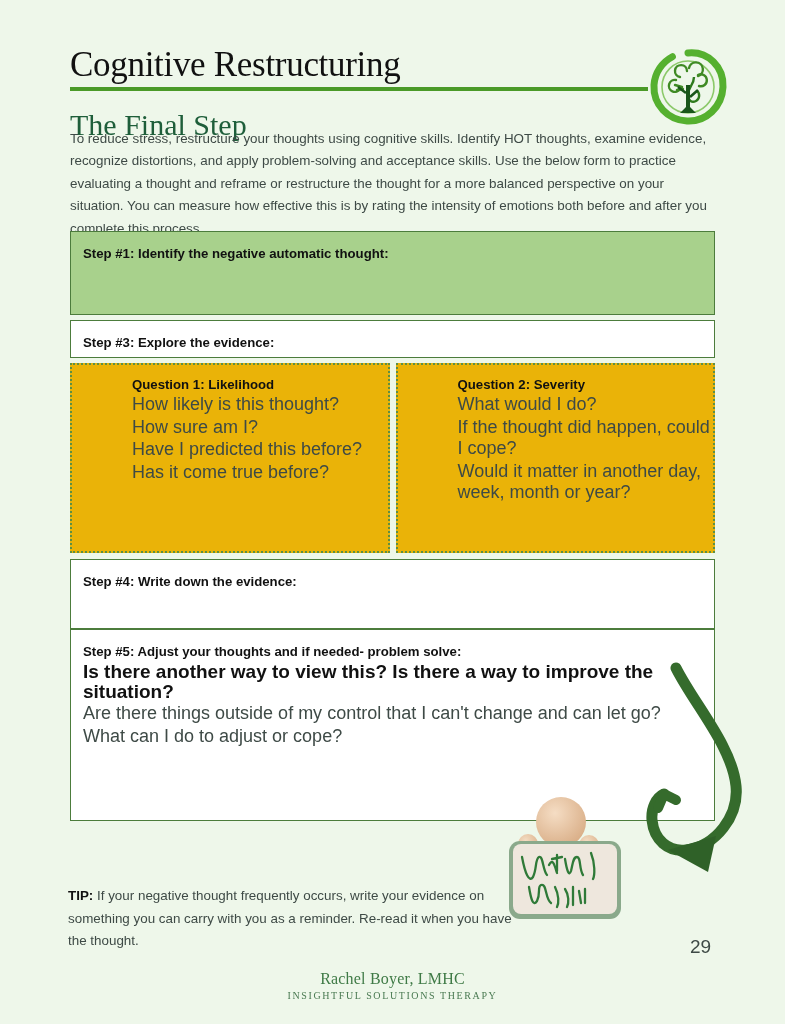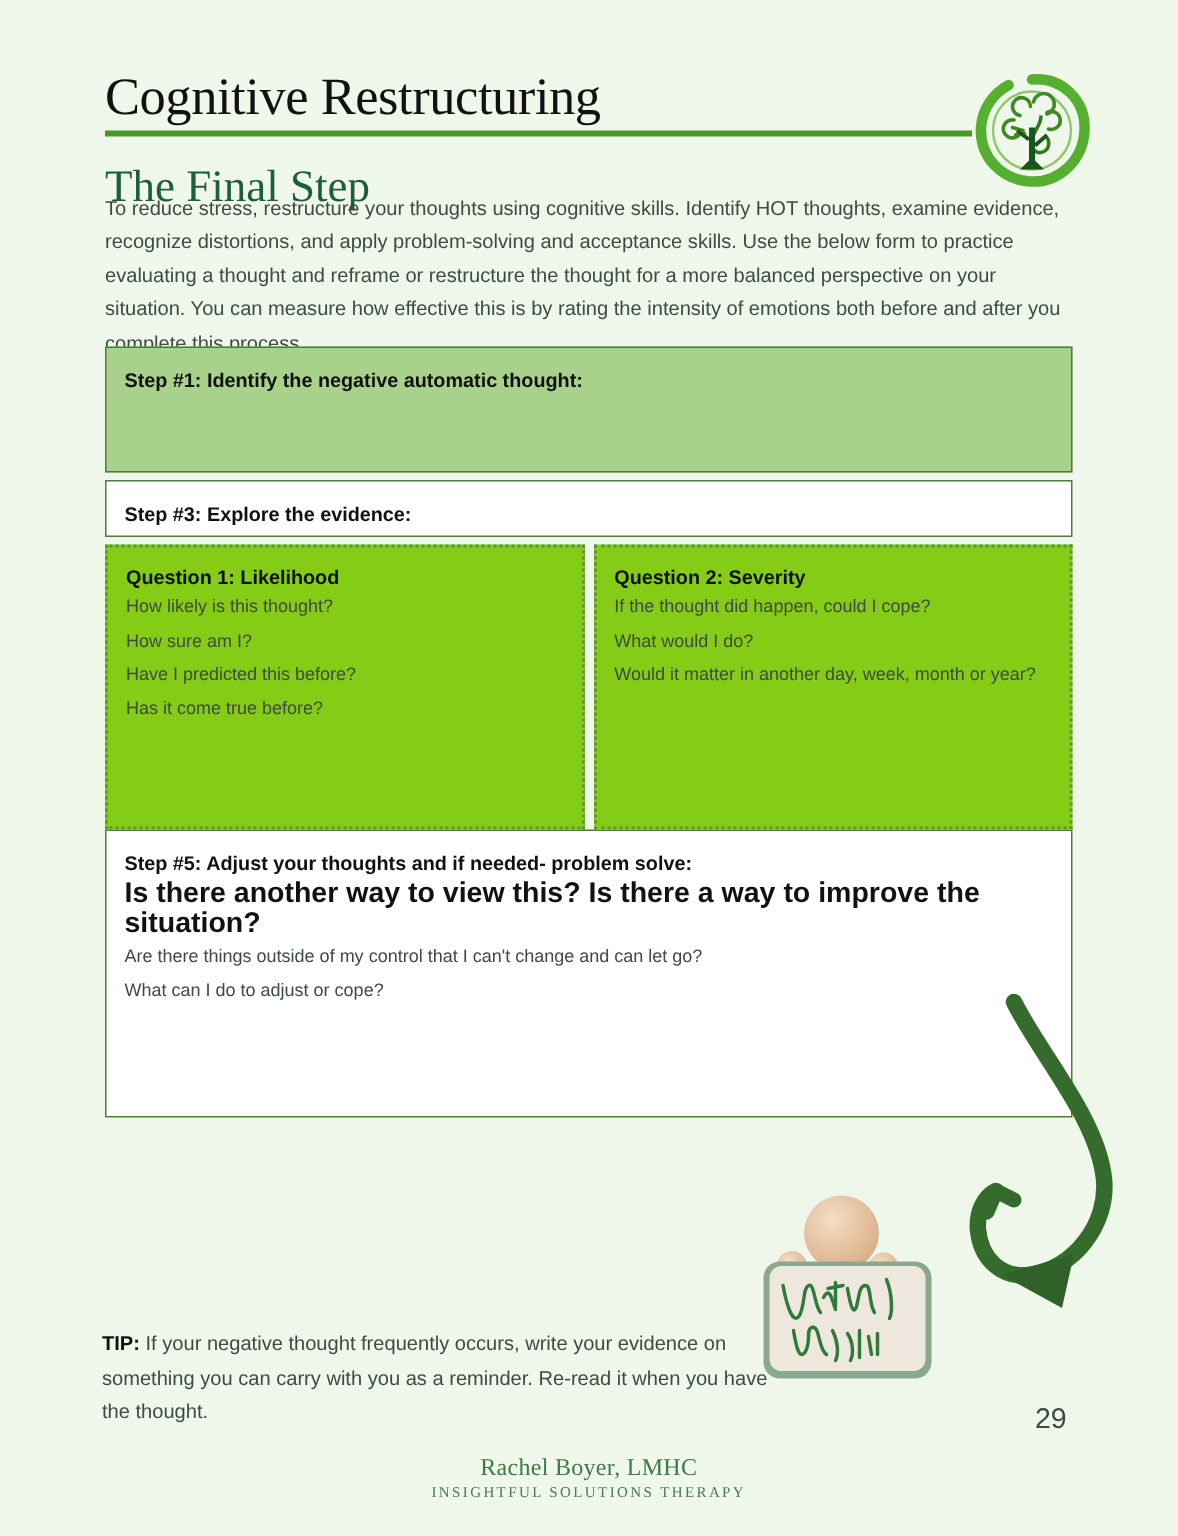--- a/index.html
+++ b/index.html
@@ -95,41 +95,42 @@
     line-height: 17px;
   }
   .box-sub {
     font-size: 19px;
     font-weight: bold;
     color: #111111;
     padding: 2px 0 0 12px;
     line-height: 20px;
   }
   .box-body {
-    font-size: 12px;
+    font-size: 18px;
     color: #3e4a46;
     padding: 1px 0 0 12px;
     line-height: 21.5px;
   }
 
   .b1 { height: 84px; }
   .b2 { height: 65px; margin-top: 5px; }
   .b3 { height: 38px; margin-top: 5px; }
 
   .qrow {
     display: flex;
     gap: 6px;
     margin-top: 5px;
   }
   .qbox {
     flex: 1;
     border: 2px dotted #5d8f45;
-    background: #84cc16;
+    background: #eab308;
     box-sizing: border-box;
     height: 190px;
+    padding-left: 48px;
   }
   .qbox .box-label { padding-top: 11px; }
 
   .b4 { height: 70px; margin-top: 6px; }
   .b5 { height: 192px; margin-top: 0; }
 
   
   .tip {
     position: absolute;
     left: 68px;
@@ -232,26 +233,29 @@
     <div class="qrow">
       <div class="qbox">
         <div class="box-label">Question 1: Likelihood</div>
         <div class="box-body">How likely is this thought?</div>
         <div class="box-body">How sure am I?</div>
         <div class="box-body">Have I predicted this before?</div>
         <div class="box-body">Has it come true before?</div>
       </div>
       <div class="qbox">
         <div class="box-label">Question 2: Severity</div>
+        <div class="box-body">What would I do?</div>
         <div class="box-body">If the thought did happen, could I cope?</div>
-        <div class="box-body">What would I do?</div>
         <div class="box-body">Would it matter in another day, week, month or year?</div>
       </div>
     </div>
 
+    <div class="box b4">
+      <div class="box-label">Step #4: Write down the evidence:</div>
+    </div>
 
     <div class="box b5">
       <div class="box-label">Step #5: Adjust your thoughts and if needed- problem solve:</div>
       <div class="box-sub">Is there another way to view this? Is there a way to improve the situation?</div>
       <div class="box-body">Are there things outside of my control that I can't change and can let go?</div>
       <div class="box-body">What can I do to adjust or cope?</div>
     </div>
   </div>
 
   <div class="arrow">

